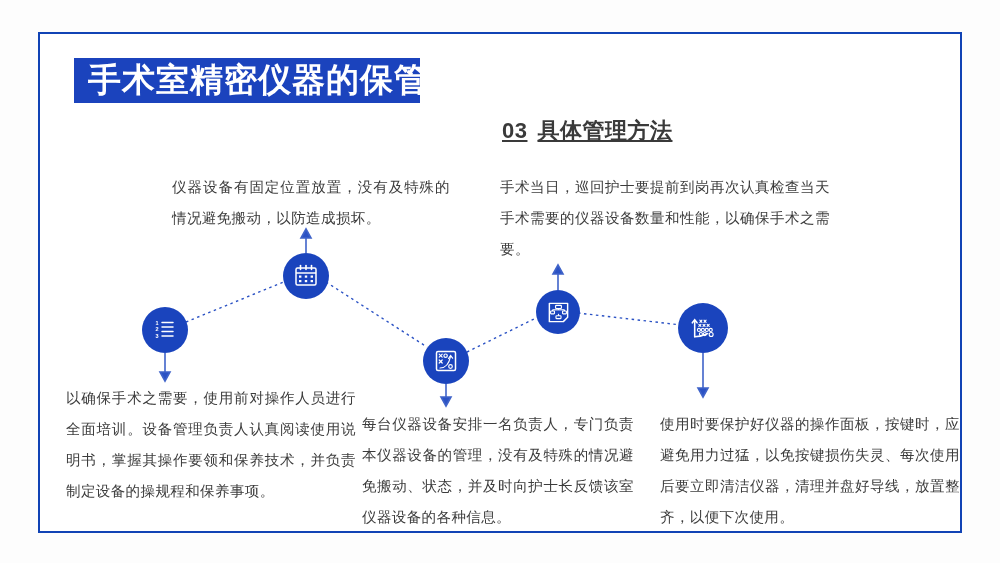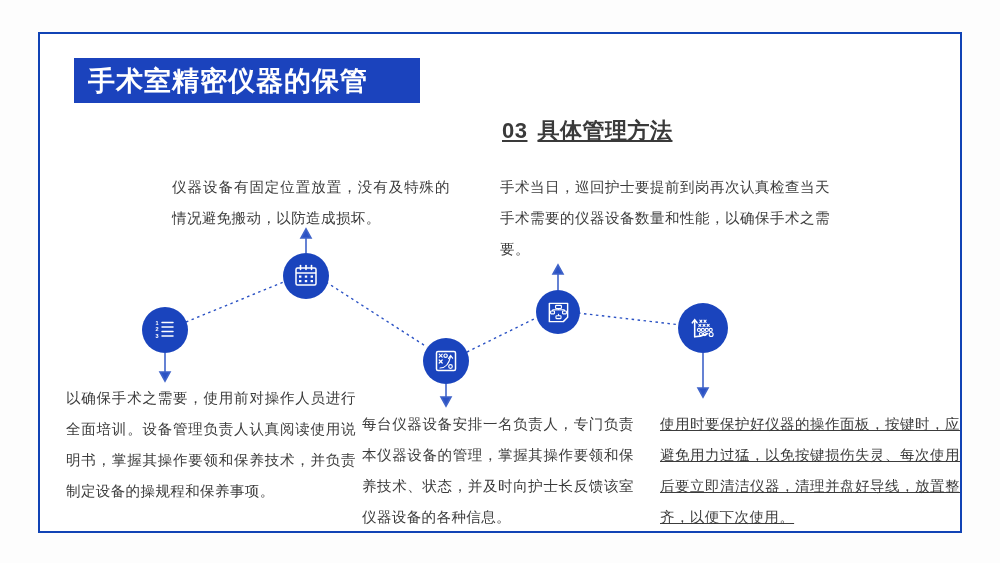--- a/index.html
+++ b/index.html
@@ -28,21 +28,21 @@
     position:absolute;
     left:74px;top:58px;
     width:346px;height:45px;
     background:#1b43bd;
     display:flex;align-items:center;
     padding-left:14px;
     box-sizing:border-box;
   }
   .title-banner .t{
     color:#ffffff;
-    font-size:27px;
+    font-size:33px;
     font-weight:bold;
     letter-spacing:1px;
     white-space:nowrap;
   }
   
   .section-heading{
     position:absolute;
     left:502px;top:116px;
     font-size:22px;
     font-weight:bold;
@@ -59,21 +59,21 @@
     color:#3c3c3c;
     font-size:14.5px;
     line-height:31px;
     letter-spacing:.4px;
     text-align:justify;
   }
   #para-top-left{left:172px;top:172px;width:278px;}
   #para-top-right{left:500px;top:172px;width:330px;}
   #para-bottom-left{left:66px;top:383px;width:290px;}
   #para-bottom-mid{left:362px;top:409px;width:272px;}
-  #para-bottom-right{left:660px;top:409px;width:300px;text-decoration:underline;}
+  #para-bottom-right{left:660px;top:409px;width:300px;}
 
   
   .connectors{
     position:absolute;left:0;top:0;width:1000px;height:563px;
     pointer-events:none;
   }
 
   
   .node{
     position:absolute;
@@ -127,21 +127,21 @@
     <span class="t">手术室精密仪器的保管</span>
   </div>
 
   <div class="section-heading">
     <span class="num">03</span><span>具体管理方法</span>
   </div>
 
   <div class="para" id="para-top-left">仪器设备有固定位置放置，没有及特殊的情况避免搬动，以防造成损坏。</div>
   <div class="para" id="para-top-right">手术当日，巡回护士要提前到岗再次认真检查当天手术需要的仪器设备数量和性能，以确保手术之需要。</div>
   <div class="para" id="para-bottom-left">以确保手术之需要，使用前对操作人员进行全面培训。设备管理负责人认真阅读使用说明书，掌握其操作要领和保养技术，并负责制定设备的操规程和保养事项。</div>
-  <div class="para" id="para-bottom-mid">每台仪器设备安排一名负责人，专门负责本仪器设备的管理，掌握其操作要领和保养技术、状态，并及时向护士长反馈该室仪器设备的各种信息。</div>
+  <div class="para" id="para-bottom-mid">每台仪器设备安排一名负责人，专门负责本仪器设备的管理，没有及特殊的情况避免搬动、状态，并及时向护士长反馈该室仪器设备的各种信息。</div>
   <div class="para" id="para-bottom-right">使用时要保护好仪器的操作面板，按键时，应避免用力过猛，以免按键损伤失灵、每次使用后要立即清洁仪器，清理并盘好导线，放置整齐，以便下次使用。</div>
 
   <div class="node" id="node-1">
     <svg width="26" height="26" viewBox="0 0 26 26">
       <g stroke="#ffffff" stroke-width="1.5" stroke-linecap="round">
         <line x1="10" y1="5.5" x2="21" y2="5.5"></line>
         <line x1="10" y1="10" x2="21" y2="10"></line>
         <line x1="10" y1="14.5" x2="21" y2="14.5"></line>
         <line x1="10" y1="19" x2="21" y2="19"></line>
       </g>

